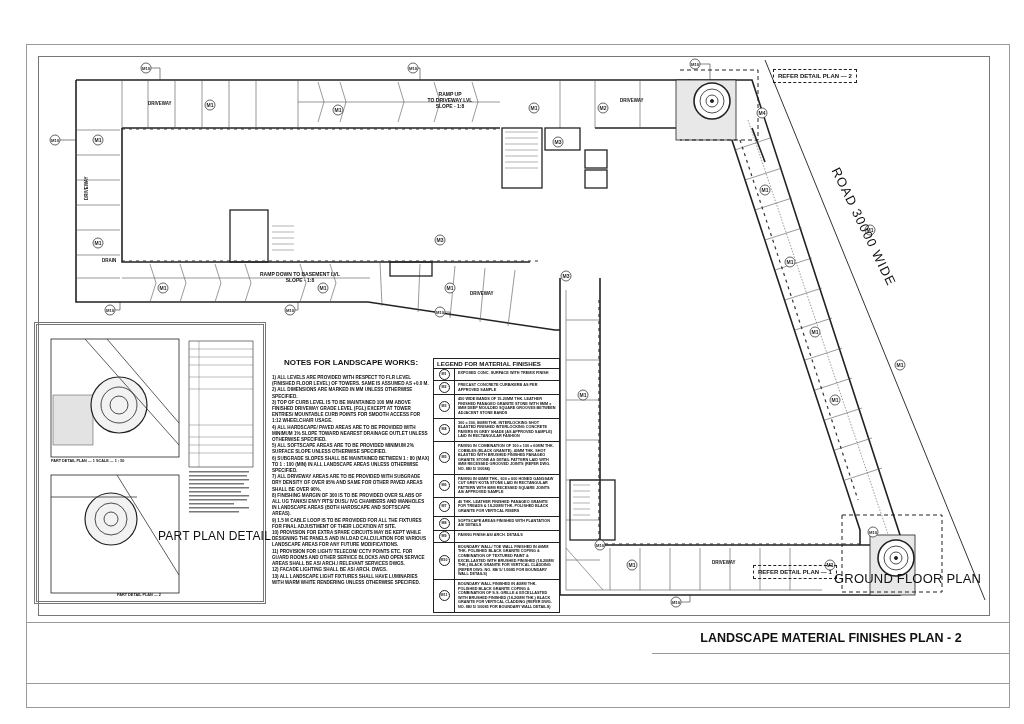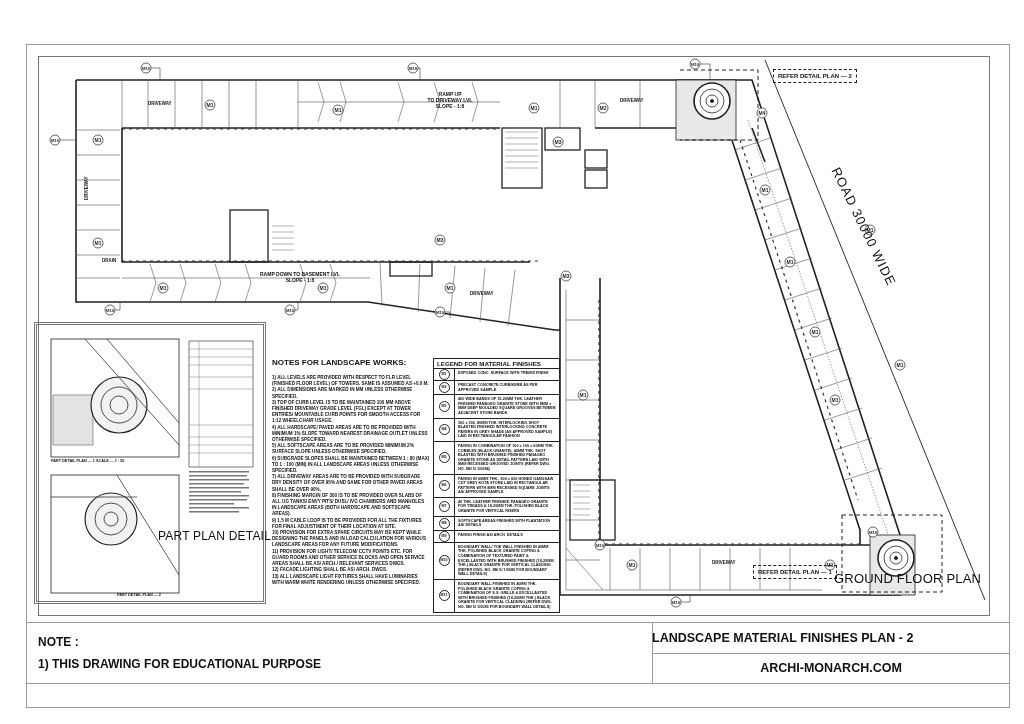--- a/index.html
+++ b/index.html
@@ -1,39 +1,39 @@
 <!DOCTYPE html>
 <html><head>
 <meta charset="utf-8">
 <style>
   html,body{margin:0;padding:0;background:#ffffff;}
   body{width:1024px;height:724px;position:relative;overflow:hidden;font-family:"Liberation Sans",sans-serif;color:#111;}
   .sheet{position:absolute;left:26px;top:44px;width:984px;height:664px;border:1.5px solid #9a9a9a;box-sizing:border-box;}
   .inner{position:absolute;left:38px;top:56px;width:952px;height:560px;border:1px solid #777;box-sizing:border-box;}
   svg.plan{position:absolute;left:0;top:0;}
   .notes{position:absolute;left:272px;top:358px;width:158px;font-size:4.6px;line-height:6.2px;font-weight:bold;}
-  .notes h3{margin:0 0 8px 0;font-size:8px;line-height:9px;font-weight:bold;}
+  .notes h3{margin:0 0 8px 0;font-size:8px;line-height:9px;font-weight:bold;text-align:center;}
   .notes p{margin:0;}
   .legend{position:absolute;left:433px;top:358px;width:125px;border:1px solid #222;font-size:3.8px;line-height:4.6px;font-weight:bold;}
   .legend .lh{font-size:6.2px;line-height:9px;padding-left:3px;border-bottom:1px solid #222;}
   .legend .row{display:flex;border-bottom:1px solid #222;}
   .legend .row:last-child{border-bottom:none;}
   .legend .code{width:20px;flex:none;border-right:1px solid #222;display:flex;align-items:center;justify-content:center;}
   .legend .code span{display:inline-block;width:9px;height:9px;border:1px solid #222;border-radius:50%;font-size:3.6px;line-height:9px;text-align:center;}
   .legend .desc{padding:2px 3px;}
   .partplan{position:absolute;left:34px;top:322px;width:232px;height:282px;border:3px double #777;box-sizing:border-box;}
   .pp-label{position:absolute;left:158px;top:529px;font-size:12px;letter-spacing:0.2px;}
   .tag-box{position:absolute;border:1.3px dashed #222;font-size:6px;font-weight:bold;padding:0 4px;line-height:12px;white-space:nowrap;}
   .gfp{position:absolute;left:834px;top:571px;font-size:13px;letter-spacing:0.2px;}
   .road{position:absolute;left:842px;top:165px;font-size:13px;transform:rotate(64deg);transform-origin:left top;white-space:nowrap;letter-spacing:1px;}
   .titleblock{position:absolute;left:26px;top:622px;width:984px;height:62px;border-top:1.5px solid #9a9a9a;border-bottom:1.5px solid #9a9a9a;box-sizing:border-box;}
   .tb-left{position:absolute;left:0;top:0;width:626px;height:100%;border-right:1.5px solid #9a9a9a;}
   .tb-note-h{position:absolute;left:12px;top:12px;font-size:12px;font-weight:bold;}
   .tb-note{position:absolute;left:12px;top:34px;font-size:12px;font-weight:bold;}
-  .tb-r1{position:absolute;left:626px;top:0;width:358px;height:30px;border-bottom:1.5px solid #9a9a9a;text-align:left;font-size:12.5px;font-weight:bold;line-height:30px;}
+  .tb-r1{position:absolute;left:626px;top:0;width:358px;height:30px;border-bottom:1.5px solid #9a9a9a;text-align:center;font-size:12.5px;font-weight:bold;line-height:30px;}
   .tb-r2{position:absolute;left:626px;top:30px;width:358px;height:30px;text-align:center;font-size:12.5px;font-weight:bold;line-height:30px;}
   .mlabel{font-family:"Liberation Sans",sans-serif;font-size:5px;font-weight:bold;}
   .tiny{font-family:"Liberation Sans",sans-serif;font-size:4.2px;font-weight:bold;}
 </style>
 </head>
 <body>
 
 <div class="sheet"></div>
 <div class="inner"></div>
 
@@ -354,19 +354,14 @@
     </div>
   <div class="row">
       <div class="code">
         <span>M11</span>
       </div>
       <div class="desc">BOUNDARY WALL FINISHED IN 40MM THK. POLISHED BLACK GRANITE COPING &amp; COMBINATION OF S.S. GRILLE &amp; EXCELLASTED WITH BRUSHED FINISHED (18-20MM THK.) BLACK GRANITE FOR VERTICAL CLADDING (REFER DWG. NO. 8B/ 5/ 1/0085 FOR BOUNDARY WALL DETAILS)</div>
     </div>
 </div>
 
 <div class="titleblock">
-  <div class="tb-left">
-    <div class="tb-note-h">NOTE :</div>
-    <div class="tb-note">1) THIS DRAWING FOR EDUCATIONAL PURPOSE</div>
-  </div>
   <div class="tb-r1">LANDSCAPE MATERIAL FINISHES PLAN - 2</div>
-  <div class="tb-r2">ARCHI-MONARCH.COM</div>
 </div>
 
 </body></html>

